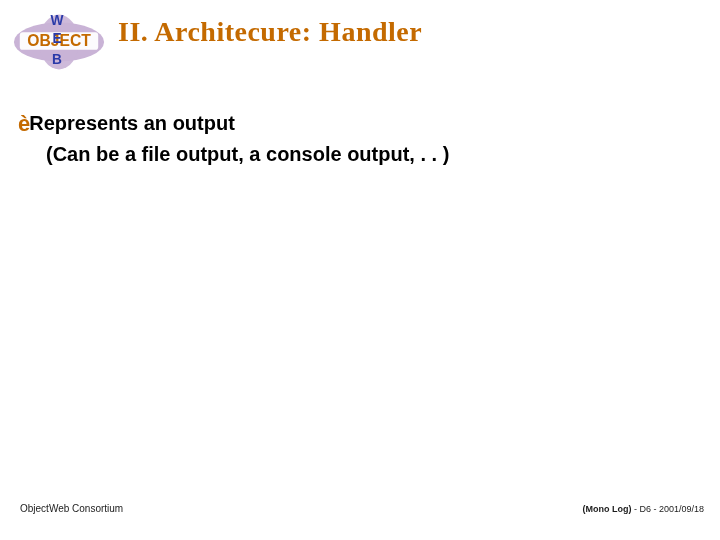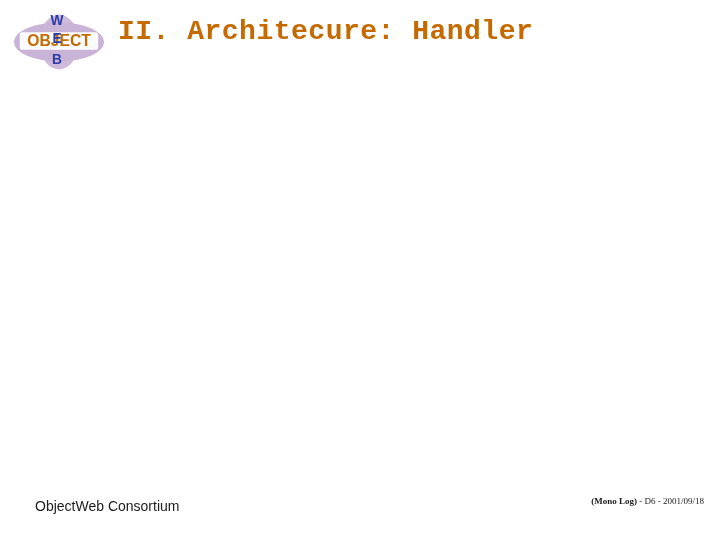--- a/index.html
+++ b/index.html
@@ -14,21 +14,21 @@
     top: 12px;
     left: 10px;
     width: 98px;
     height: 60px;
   }
   .logo svg { width: 100%; height: 100%; }
   .title {
     position: absolute;
     top: 16px;
     left: 118px;
-    font-family: Liberation Mono, monospace;
+    font-family: Liberation Serif, serif;
     font-weight: 700;
     font-size: 28px;
     color: #c46a00;
     letter-spacing: 0.5px;
   }
   .content {
     position: absolute;
     top: 110px;
     left: 18px;
     right: 18px;
@@ -51,31 +51,30 @@
   }
   .bullet-text { display: inline; }
   .bullet-sub {
     display: block;
     margin-left: 28px;
     margin-top: 2px;
   }
   .footer-left {
     position: absolute;
     bottom: 26px;
-    left: 35px;
-    font-size: 14px;
+    left: 20px;
+    font-size: 10px;
     color: #1b1b1b;
   }
   .footer-right {
     position: absolute;
-    bottom: 34px;
+    bottom: 26px;
     right: 16px;
     font-size: 9px;
     color: #1b1b1b;
-    font-family: Liberation Serif, serif;
   }
   .footer-right .mono { font-weight: 700; }
 </style>
 </head>
 <body>
 
 <div class="logo">
   <svg viewBox="0 0 100 60">
     <ellipse cx="50" cy="30" rx="46" ry="20" fill="#c9b3d6"></ellipse>
     <ellipse cx="50" cy="30" rx="20" ry="28" fill="#c9b3d6" opacity="0.9"></ellipse>
@@ -83,18 +82,22 @@
     <text x="50" y="34" text-anchor="middle" font-family="Arial" font-weight="700" font-size="16" fill="#c46a00">OBJECT</text>
     <text x="48" y="13" text-anchor="middle" font-family="Arial" font-weight="700" font-size="14" fill="#2a3aa8">W</text>
     <text x="48" y="31" text-anchor="middle" font-family="Arial" font-weight="700" font-size="14" fill="#2a3aa8">E</text>
     <text x="48" y="52" text-anchor="middle" font-family="Arial" font-weight="700" font-size="14" fill="#2a3aa8">B</text>
   </svg>
 </div>
 
 <div class="title">II. Architecure: Handler</div>
 
 <div class="content">
+  <div class="bullet-item">
+    <span class="bullet-arrow">è</span><span class="bullet-text">Represents an output</span>
+    <span class="bullet-sub">(Can be a file output, a console output, . . )</span>
+  </div>
 </div>
 
 <div class="footer-left">ObjectWeb Consortium</div>
 <div class="footer-right">
   <span class="mono">(Mono Log)</span><span> - D6 - 2001/09/18</span>
 </div>
 
 </body></html>

